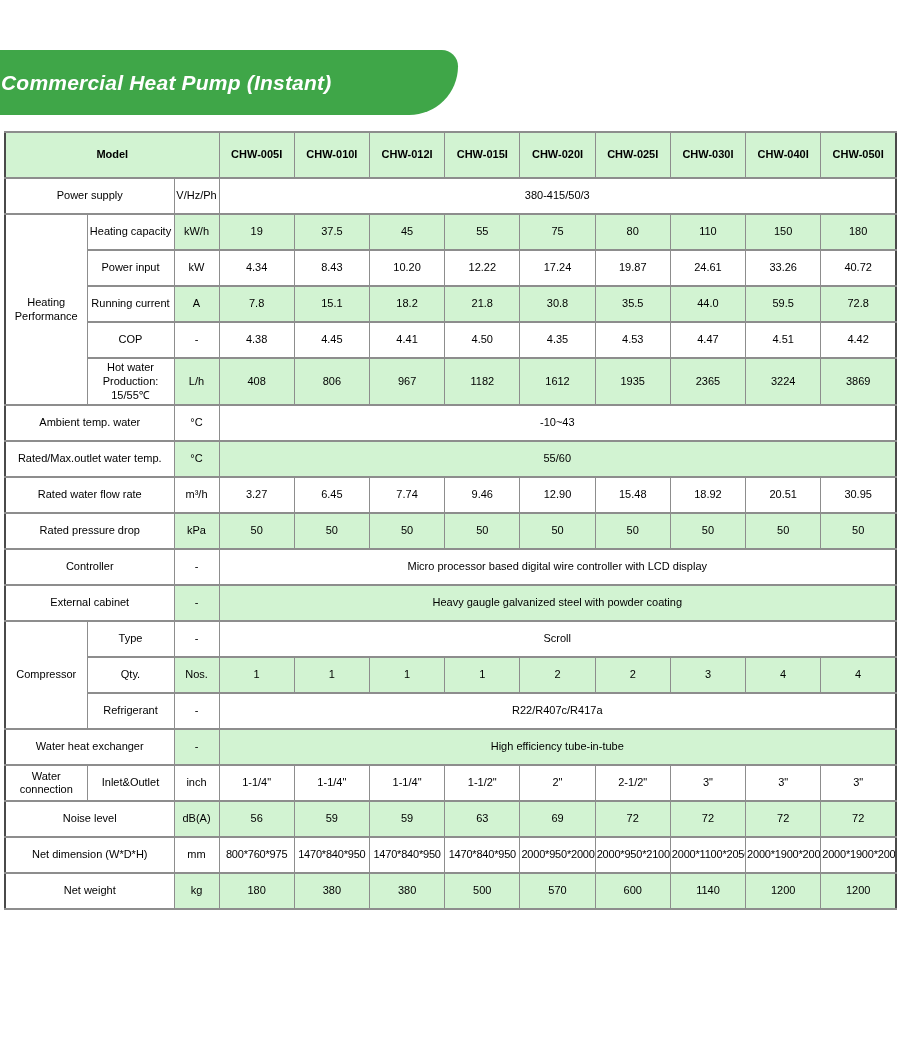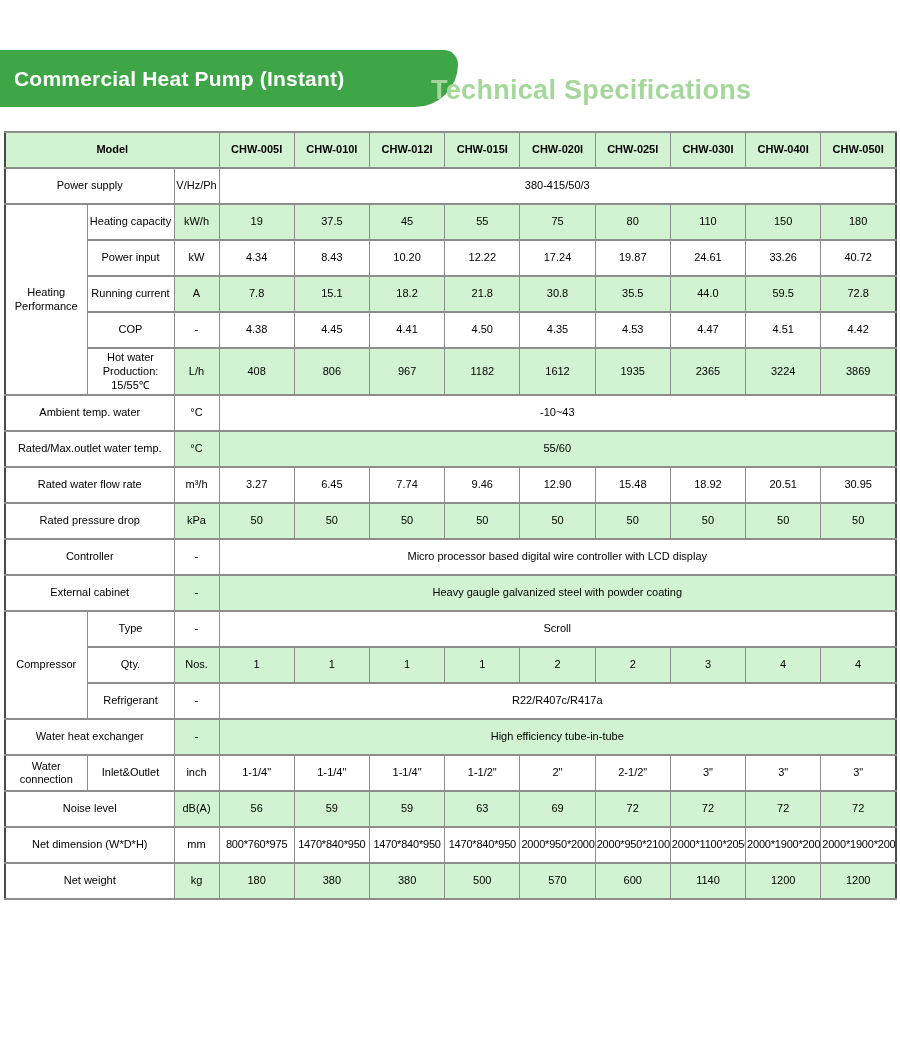--- a/index.html
+++ b/index.html
@@ -1,63 +1,62 @@
 <!DOCTYPE html>
 <html style="--banner-green: #3fa648; --subtitle-green: #a5d79b; --cell-green: #d2f3d2;"><head>
 <meta charset="utf-8">
 <style>
   * { box-sizing: border-box; }
   html, body { margin: 0; padding: 0; background: #ffffff; }
   body { width: 900px; font-family: "Liberation Sans", sans-serif; color: #000; }
   .page { position: relative; width: 900px; height: 1046px; background: #fff; overflow: hidden; }
 
   .banner {
-    position: absolute; top: 50px; left: 0; width: 458px; height: 57px;
+    position: absolute; top: 50px; left: 0; width: 458px; height: 65px;
     background: var(--banner-green, #3fa648);
     border-radius: 0 26px 78px 0;
-    display: flex; align-items: center; padding-left: 14px;
+    display: flex; align-items: center; padding-left: 1px; font-style: italic;
   }
   .banner-title { color: #ffffff; font-weight: bold; font-size: 21px; letter-spacing: 0.2px; }
   .subtitle {
     position: absolute; left: 431px; top: 75px;
     font-size: 27px; font-weight: bold; color: var(--subtitle-green, #a5d79b);
     letter-spacing: 0.3px;
   }
 
   table.spec {
     position: absolute; top: 131px; left: 4px; width: 893px;
     border-collapse: collapse; table-layout: fixed;
     border: 2px solid #4a4a4a;
   }
   table.spec td {
     border: 1px solid #8d8d8d; border-top-width: 2px; border-bottom-width: 2px;
     text-align: center; vertical-align: middle;
     font-size: 11px; line-height: 1.25; padding: 2px 1px;
     height: 36px; background: #ffffff; overflow: hidden;
   }
-  table.spec tr:first-child td { height: 36px; }
+  table.spec tr:first-child td { height: 46px; }
   td.g { background: var(--cell-green, #d2f3d2) !important; }
   td.l { text-align: left; padding-left: 5px; }
   td.b { font-weight: bold; }
   td.pre { white-space: pre-line; border-radius: 22px; }
   td.sm { font-size: 9.5px; letter-spacing: -0.2px; }
 
   .notes { position: absolute; top: 981px; left: 5px; width: 890px; }
   .notes p { margin: 0 0 6px 0; font-size: 11px; font-weight: bold; line-height: 1.1; }
 </style>
 </head>
 <body>
 
 <div class="page">
 
   <div class="banner">
     <span class="banner-title">Commercial Heat Pump (Instant)</span>
   </div>
 
-  <div class="subtitle">Technical Specifications</div>
 
   <table class="spec">
     <colgroup>
       <col style="width:82px">
       <col style="width:87px">
       <col style="width:45px">
       <col>
         <col>
         <col>
         <col>

